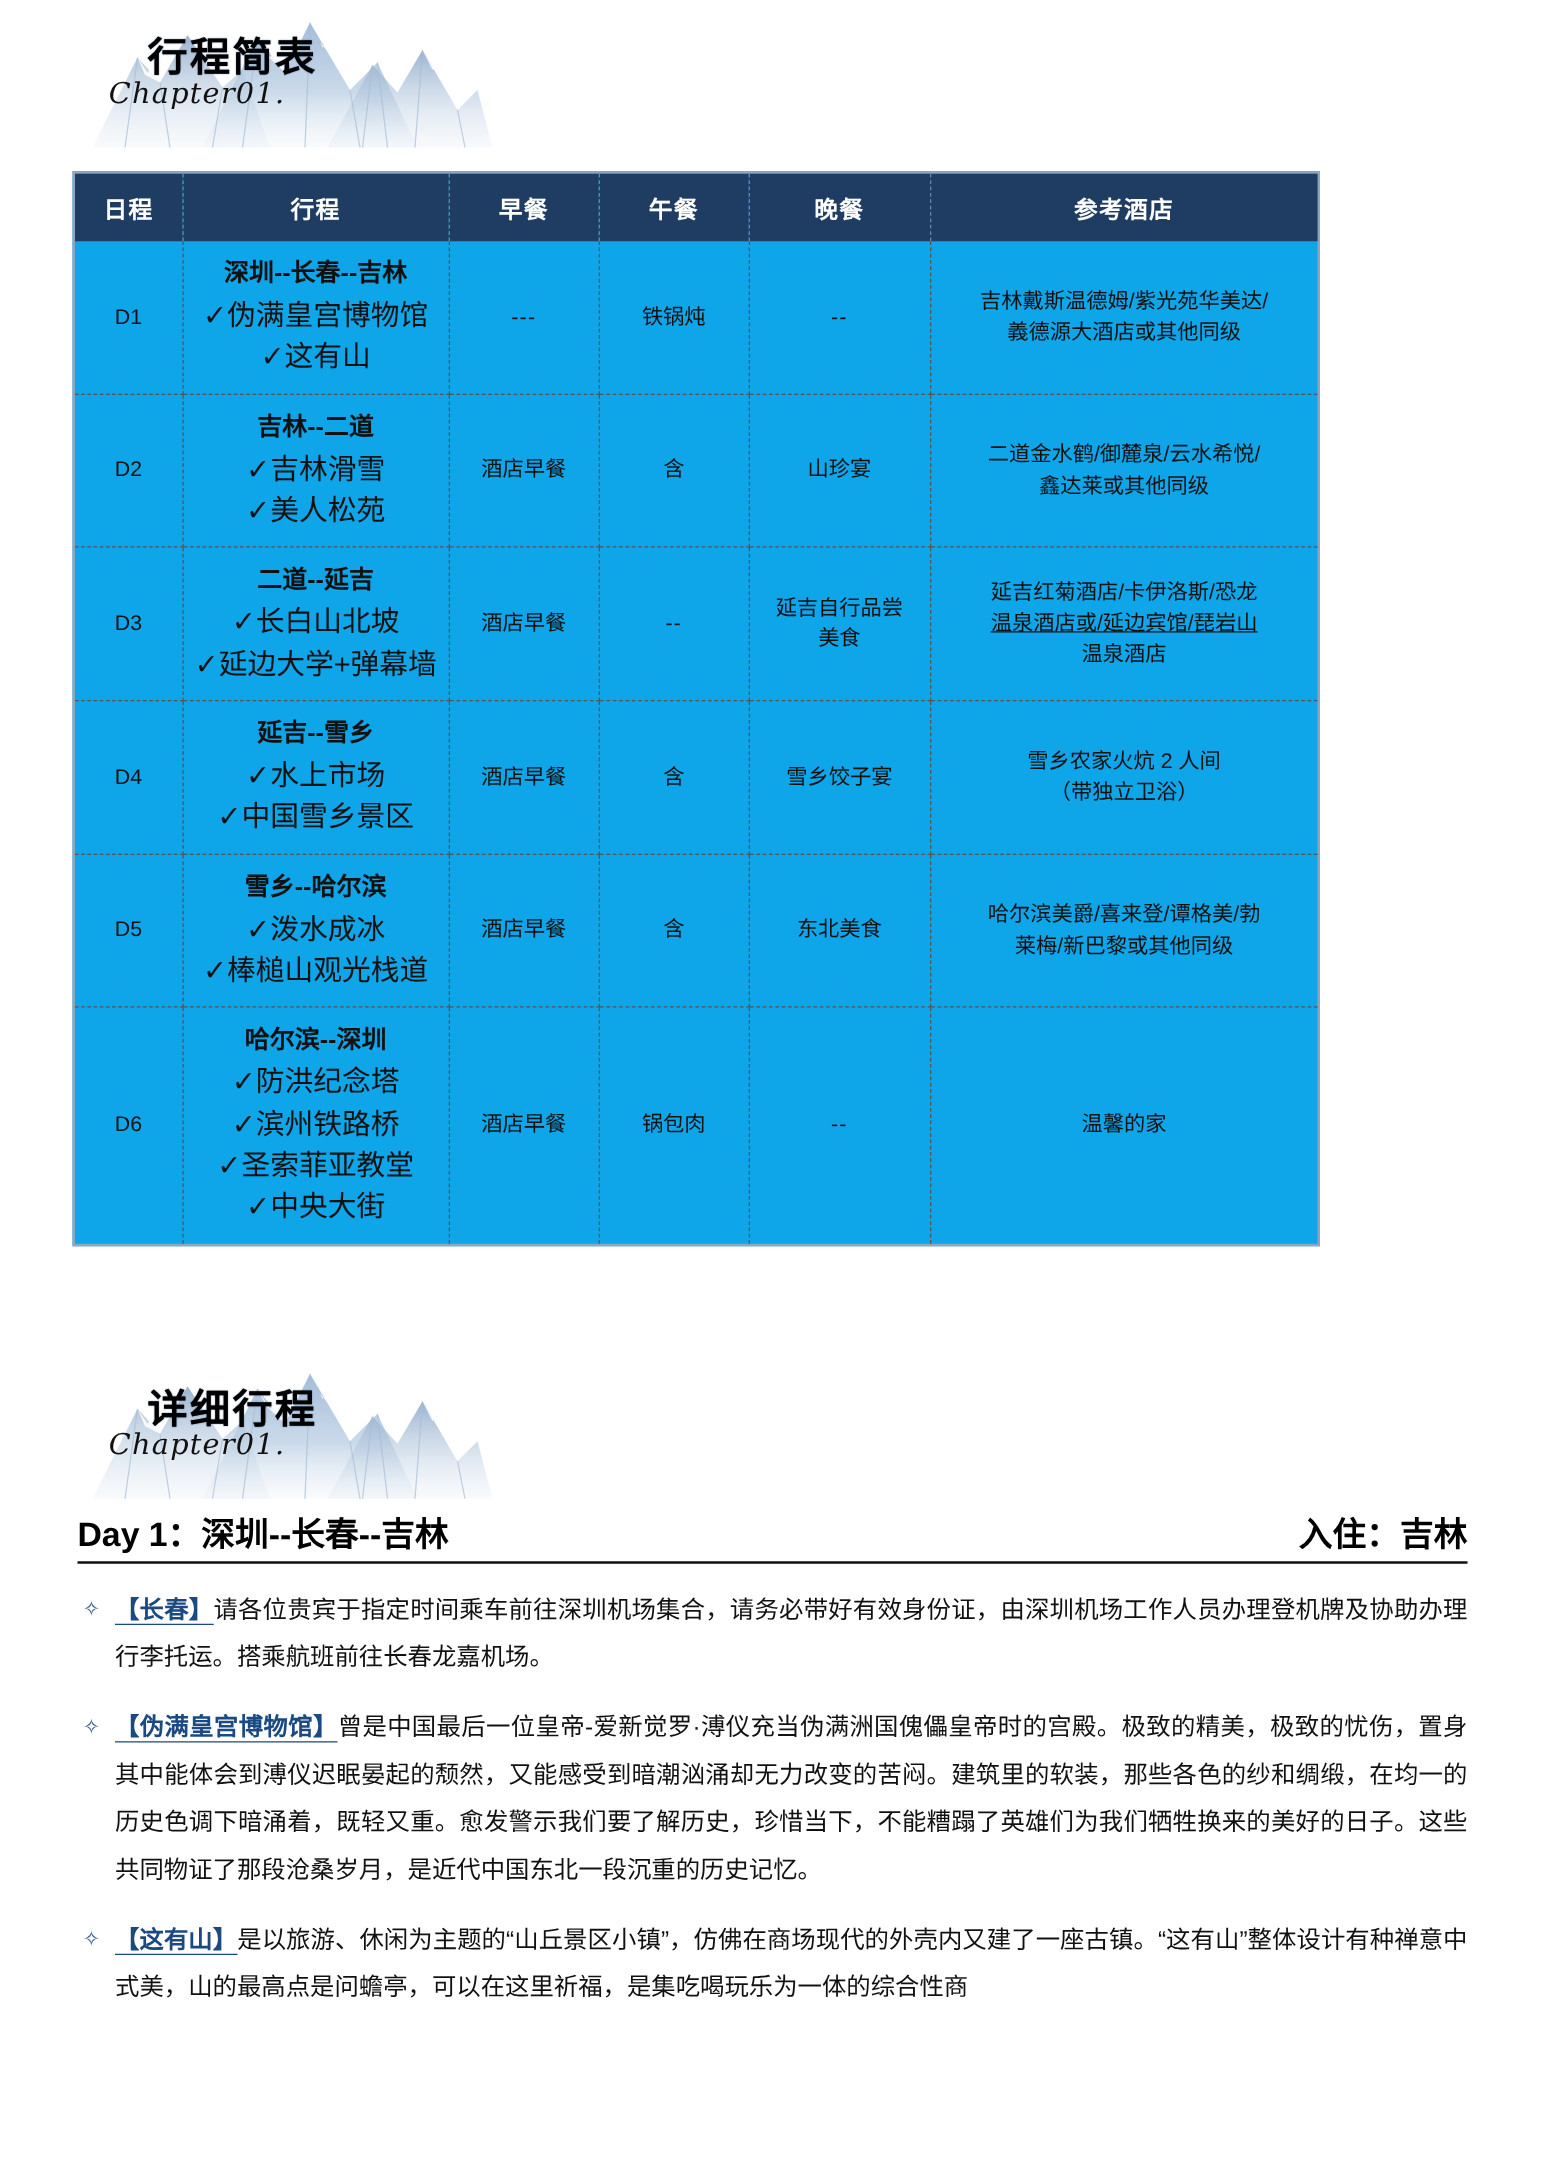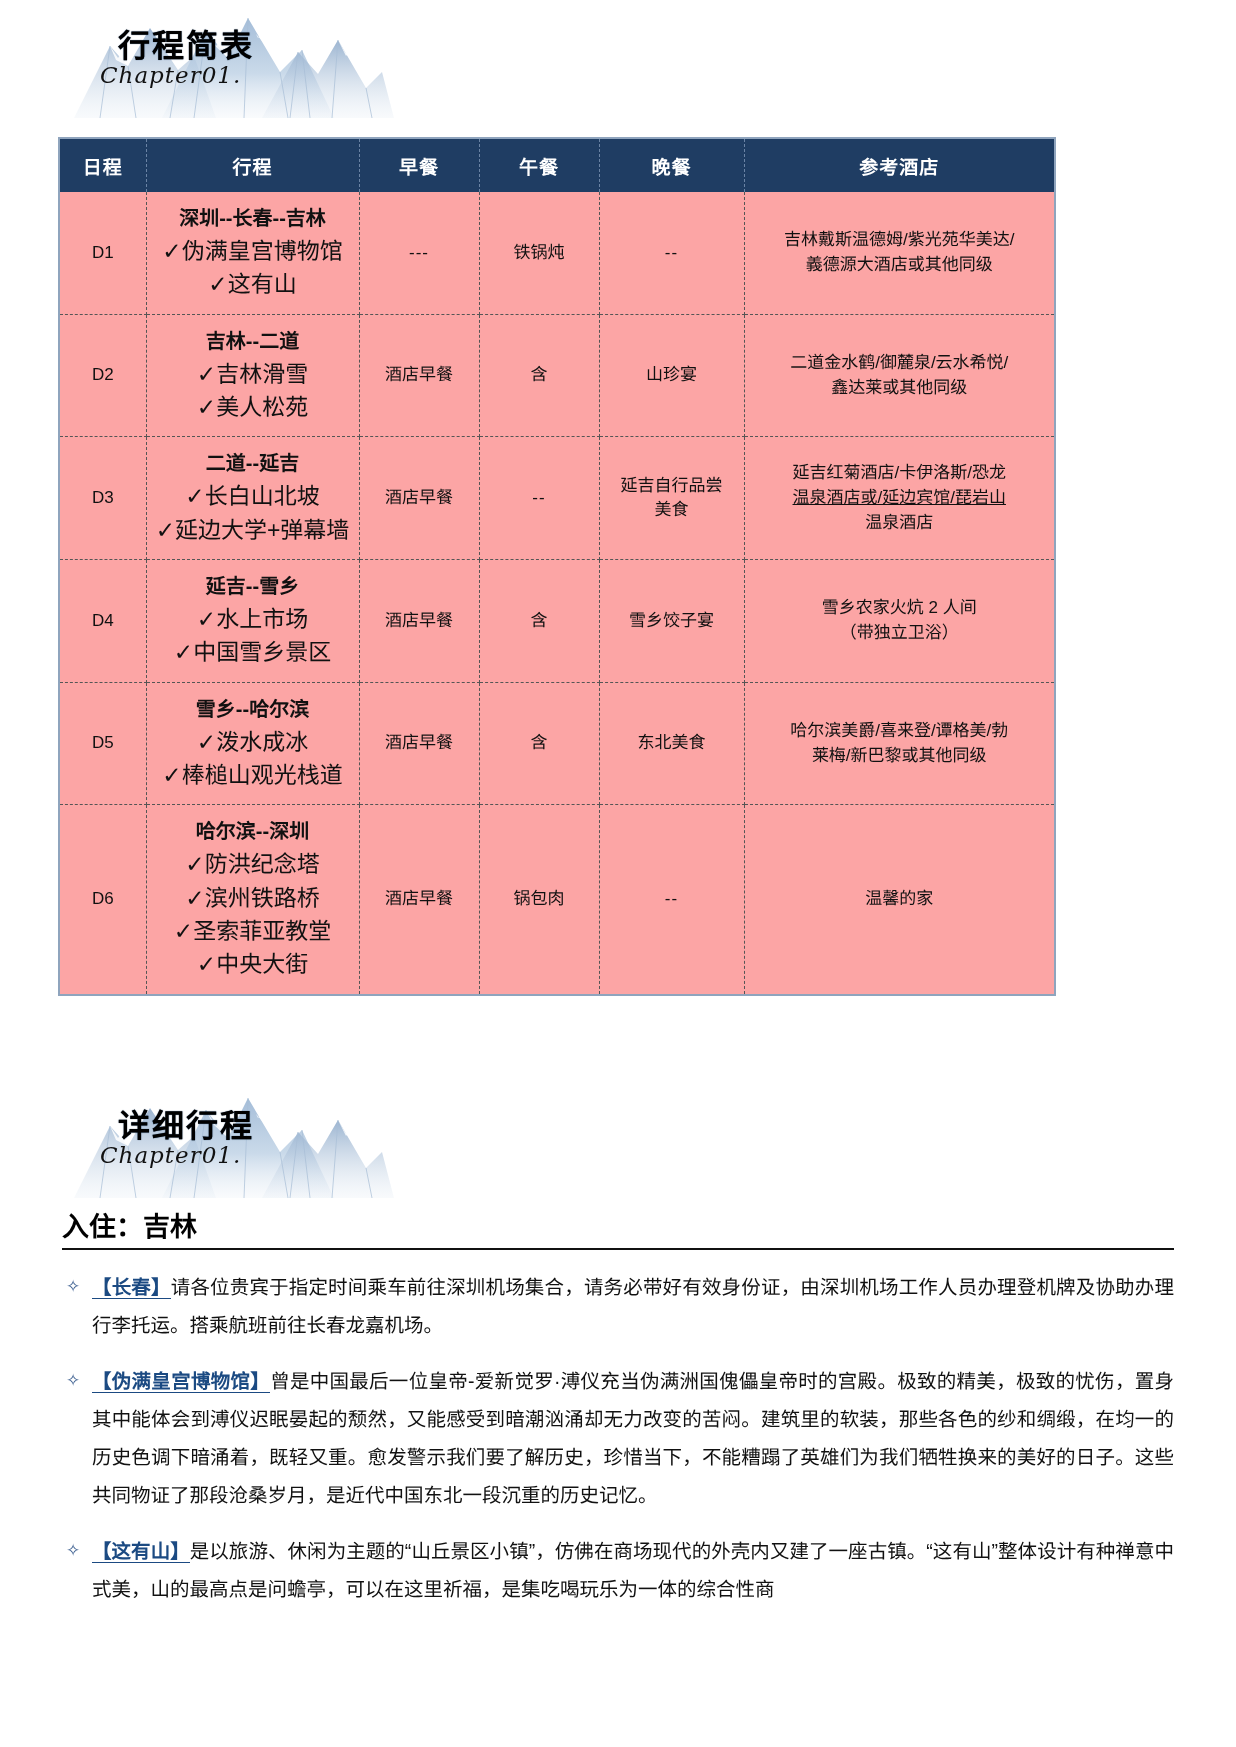--- a/index.html
+++ b/index.html
@@ -37,37 +37,37 @@
     top: 20px;
     font-size: 32px;
     font-weight: bold;
     color: #000000;
     letter-spacing: 2px;
     white-space: nowrap;
     text-shadow: 0 0 1px #1b3a5c;
   }
   .chapter-header .ch-sub {
     position: absolute;
-    left: 34px;
+    left: 21px;
     top: 62px;
     font-size: 23px;
     font-style: italic;
     font-family: "DejaVu Serif", "Liberation Serif", serif;
     color: #111111;
     letter-spacing: 1px;
     white-space: nowrap;
   }
 
   
   .table-wrap {
     margin: 12px 0 0 58px;
     width: 998px;
     border: 2px solid #8fa4bd;
     box-sizing: border-box;
-    background: #fca5a5;
+    background: #0ea5e9;
   }
   table.itinerary {
     border-collapse: collapse;
     width: 100%;
     table-layout: fixed;
   }
   table.itinerary col.c-day    { width: 86px;  }
   table.itinerary col.c-route  { width: 213px; }
   table.itinerary col.c-bf     { width: 120px; }
   table.itinerary col.c-lunch  { width: 120px; }
@@ -321,20 +321,21 @@
       <path d="M44,46 L34,118 M62,66 L70,118 M112,70 L104,118"></path>
       <path d="M140,30 L128,118 M182,18 L178,118 M214,72 L222,118 M236,50 L244,118"></path>
       <path d="M232,52 L224,118 M272,40 L266,118 M300,88 L306,118"></path>
     </g>
   </svg>
   <div class="ch-title">详细行程</div>
   <div class="ch-sub">Chapter01.</div>
 </div>
 
 <div class="day-heading">
+  <span class="dh-left">Day 1：深圳--长春--吉林</span>
   <span class="dh-right">入住：吉林</span>
 </div>
 
 <div id="paragraph-container">
     <div class="para"><span class="diamond">✧</span><span class="tag">【长春】</span><span>请各位贵宾于指定时间乘车前往深圳机场集合，请务必带好有效身份证，由深圳机场工作人员办理登机牌及协助办理行李托运。搭乘航班前往长春龙嘉机场。</span></div>
     <div class="para"><span class="diamond">✧</span><span class="tag">【伪满皇宫博物馆】</span><span>曾是中国最后一位皇帝-爱新觉罗·溥仪充当伪满洲国傀儡皇帝时的宫殿。极致的精美，极致的忧伤，置身其中能体会到溥仪迟眠晏起的颓然，又能感受到暗潮汹涌却无力改变的苦闷。建筑里的软装，那些各色的纱和绸缎，在均一的历史色调下暗涌着，既轻又重。愈发警示我们要了解历史，珍惜当下，不能糟蹋了英雄们为我们牺牲换来的美好的日子。这些共同物证了那段沧桑岁月，是近代中国东北一段沉重的历史记忆。</span></div>
     <div class="para"><span class="diamond">✧</span><span class="tag">【这有山】</span><span>是以旅游、休闲为主题的“山丘景区小镇”，仿佛在商场现代的外壳内又建了一座古镇。“这有山”整体设计有种禅意中式美，山的最高点是问蟾亭，可以在这里祈福，是集吃喝玩乐为一体的综合性商</span></div>
   </div>
 
 </body></html>

